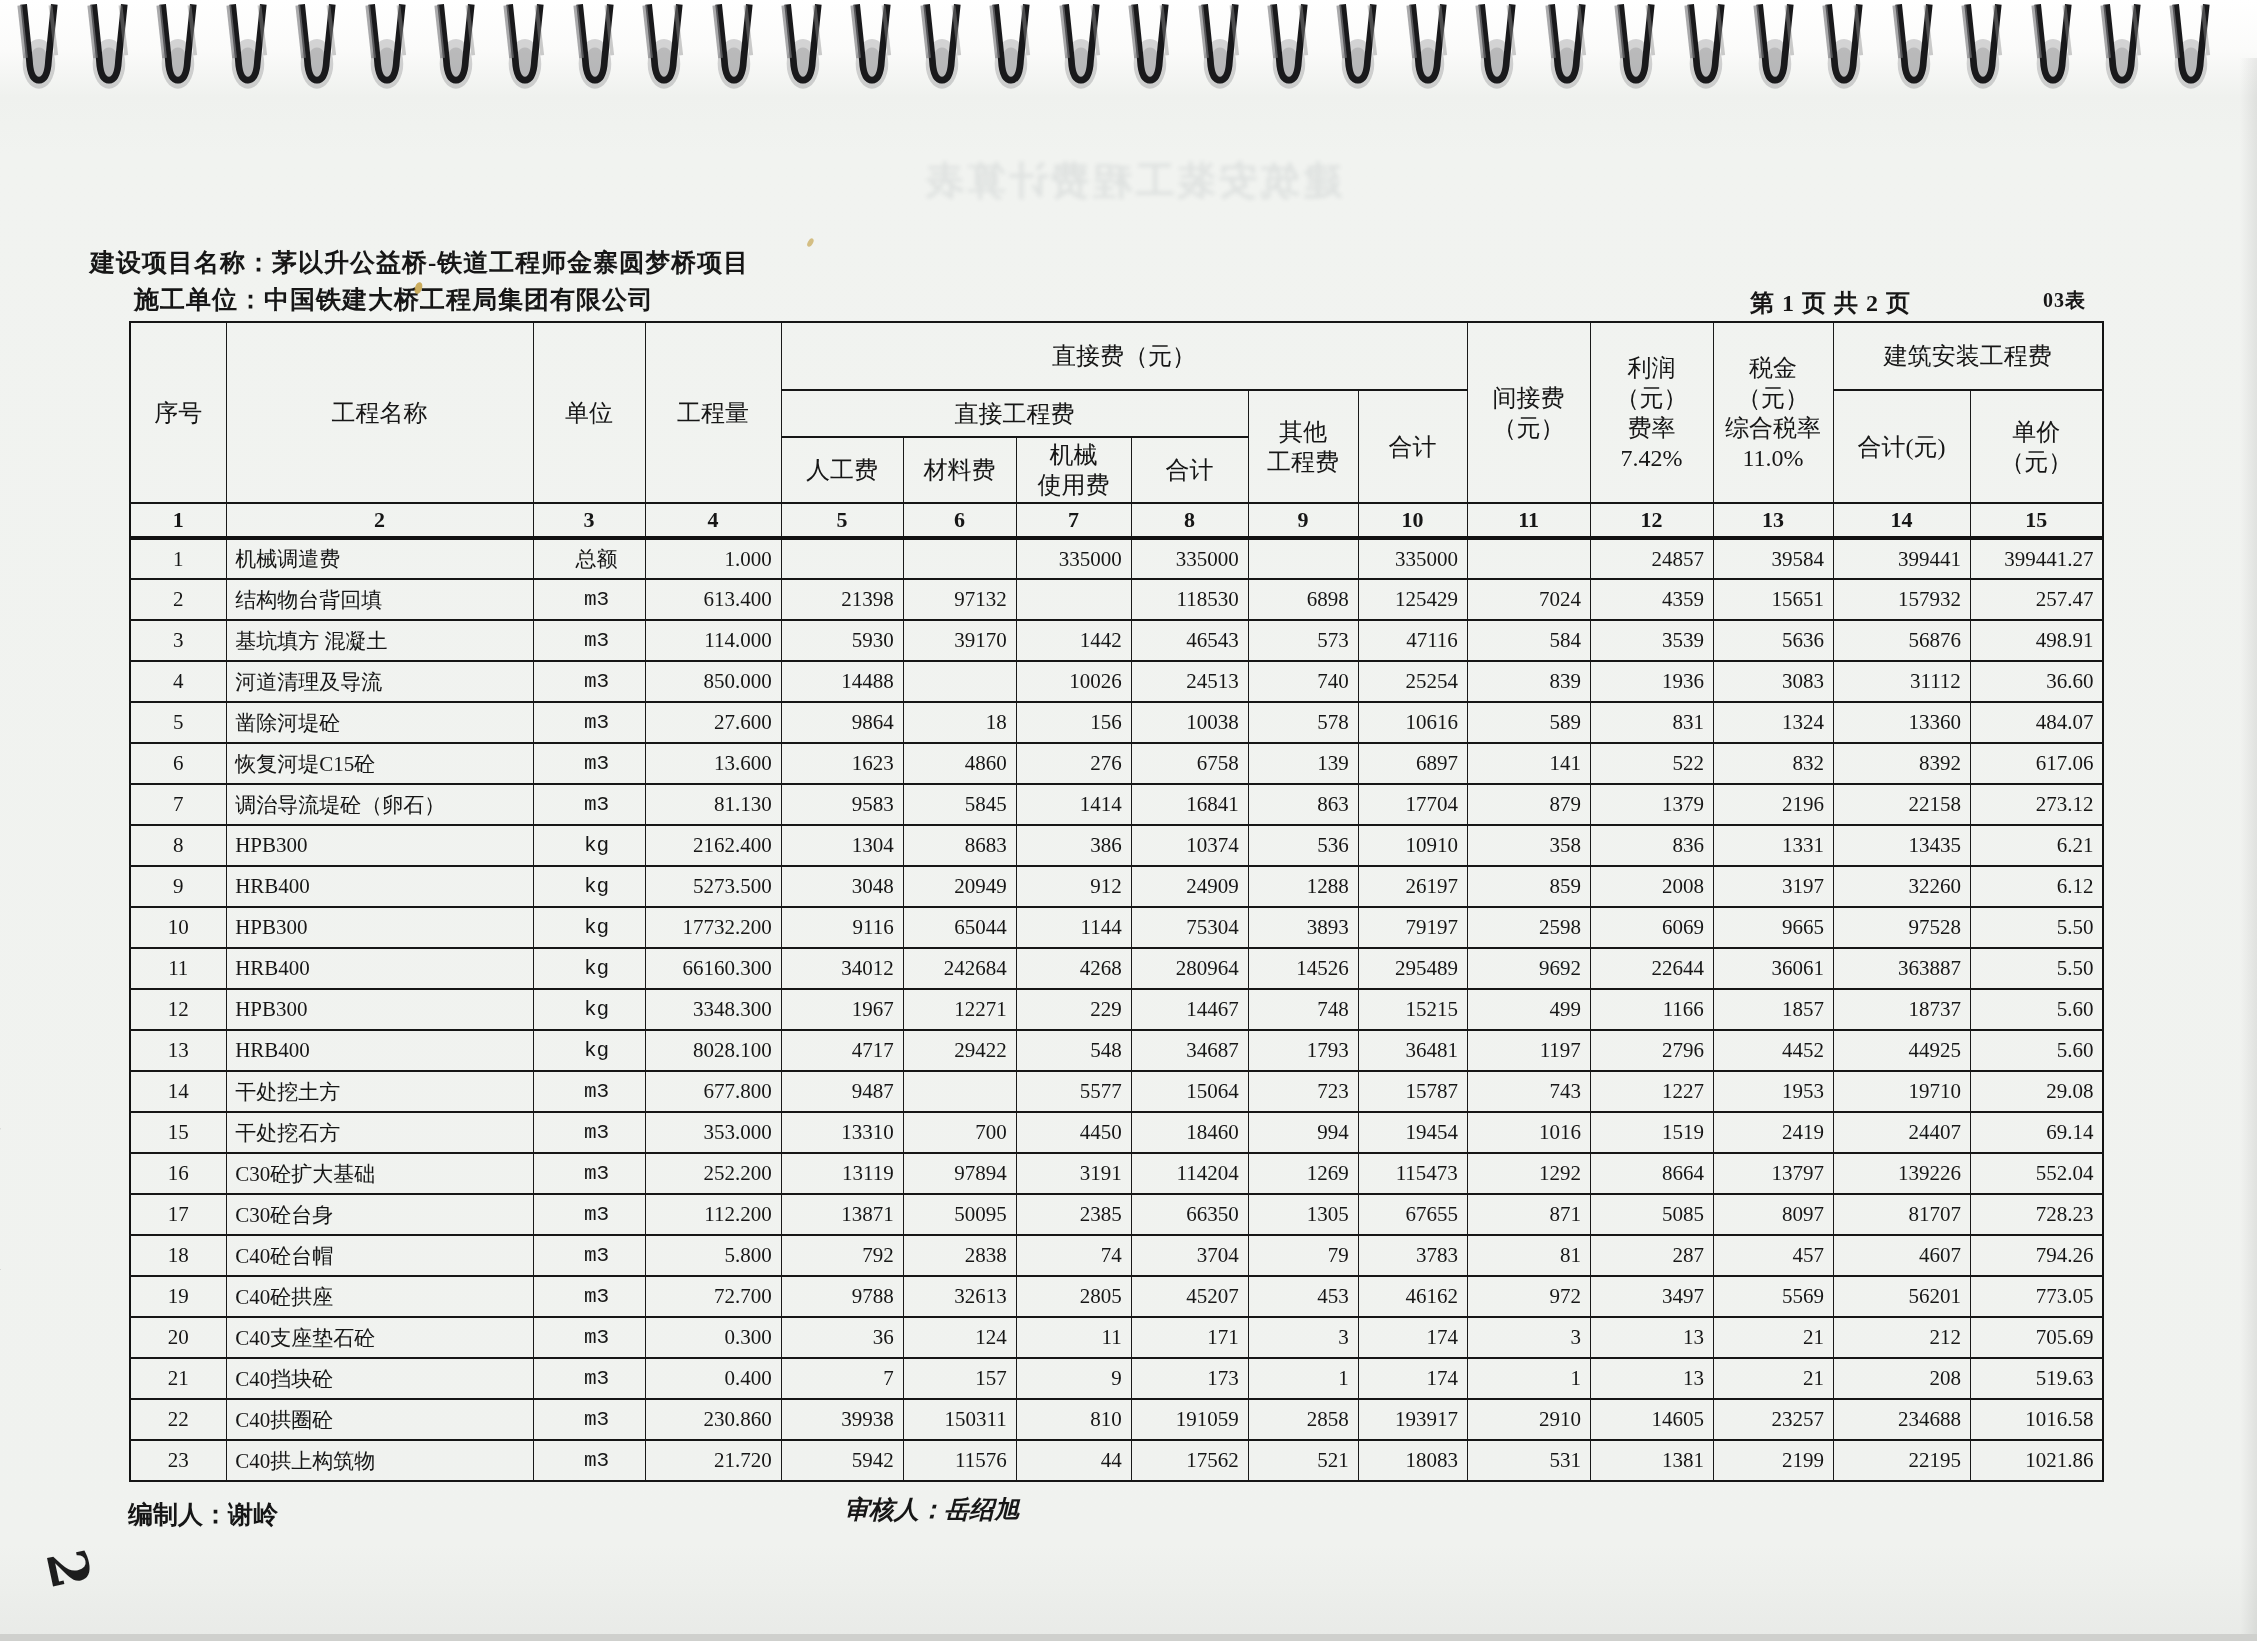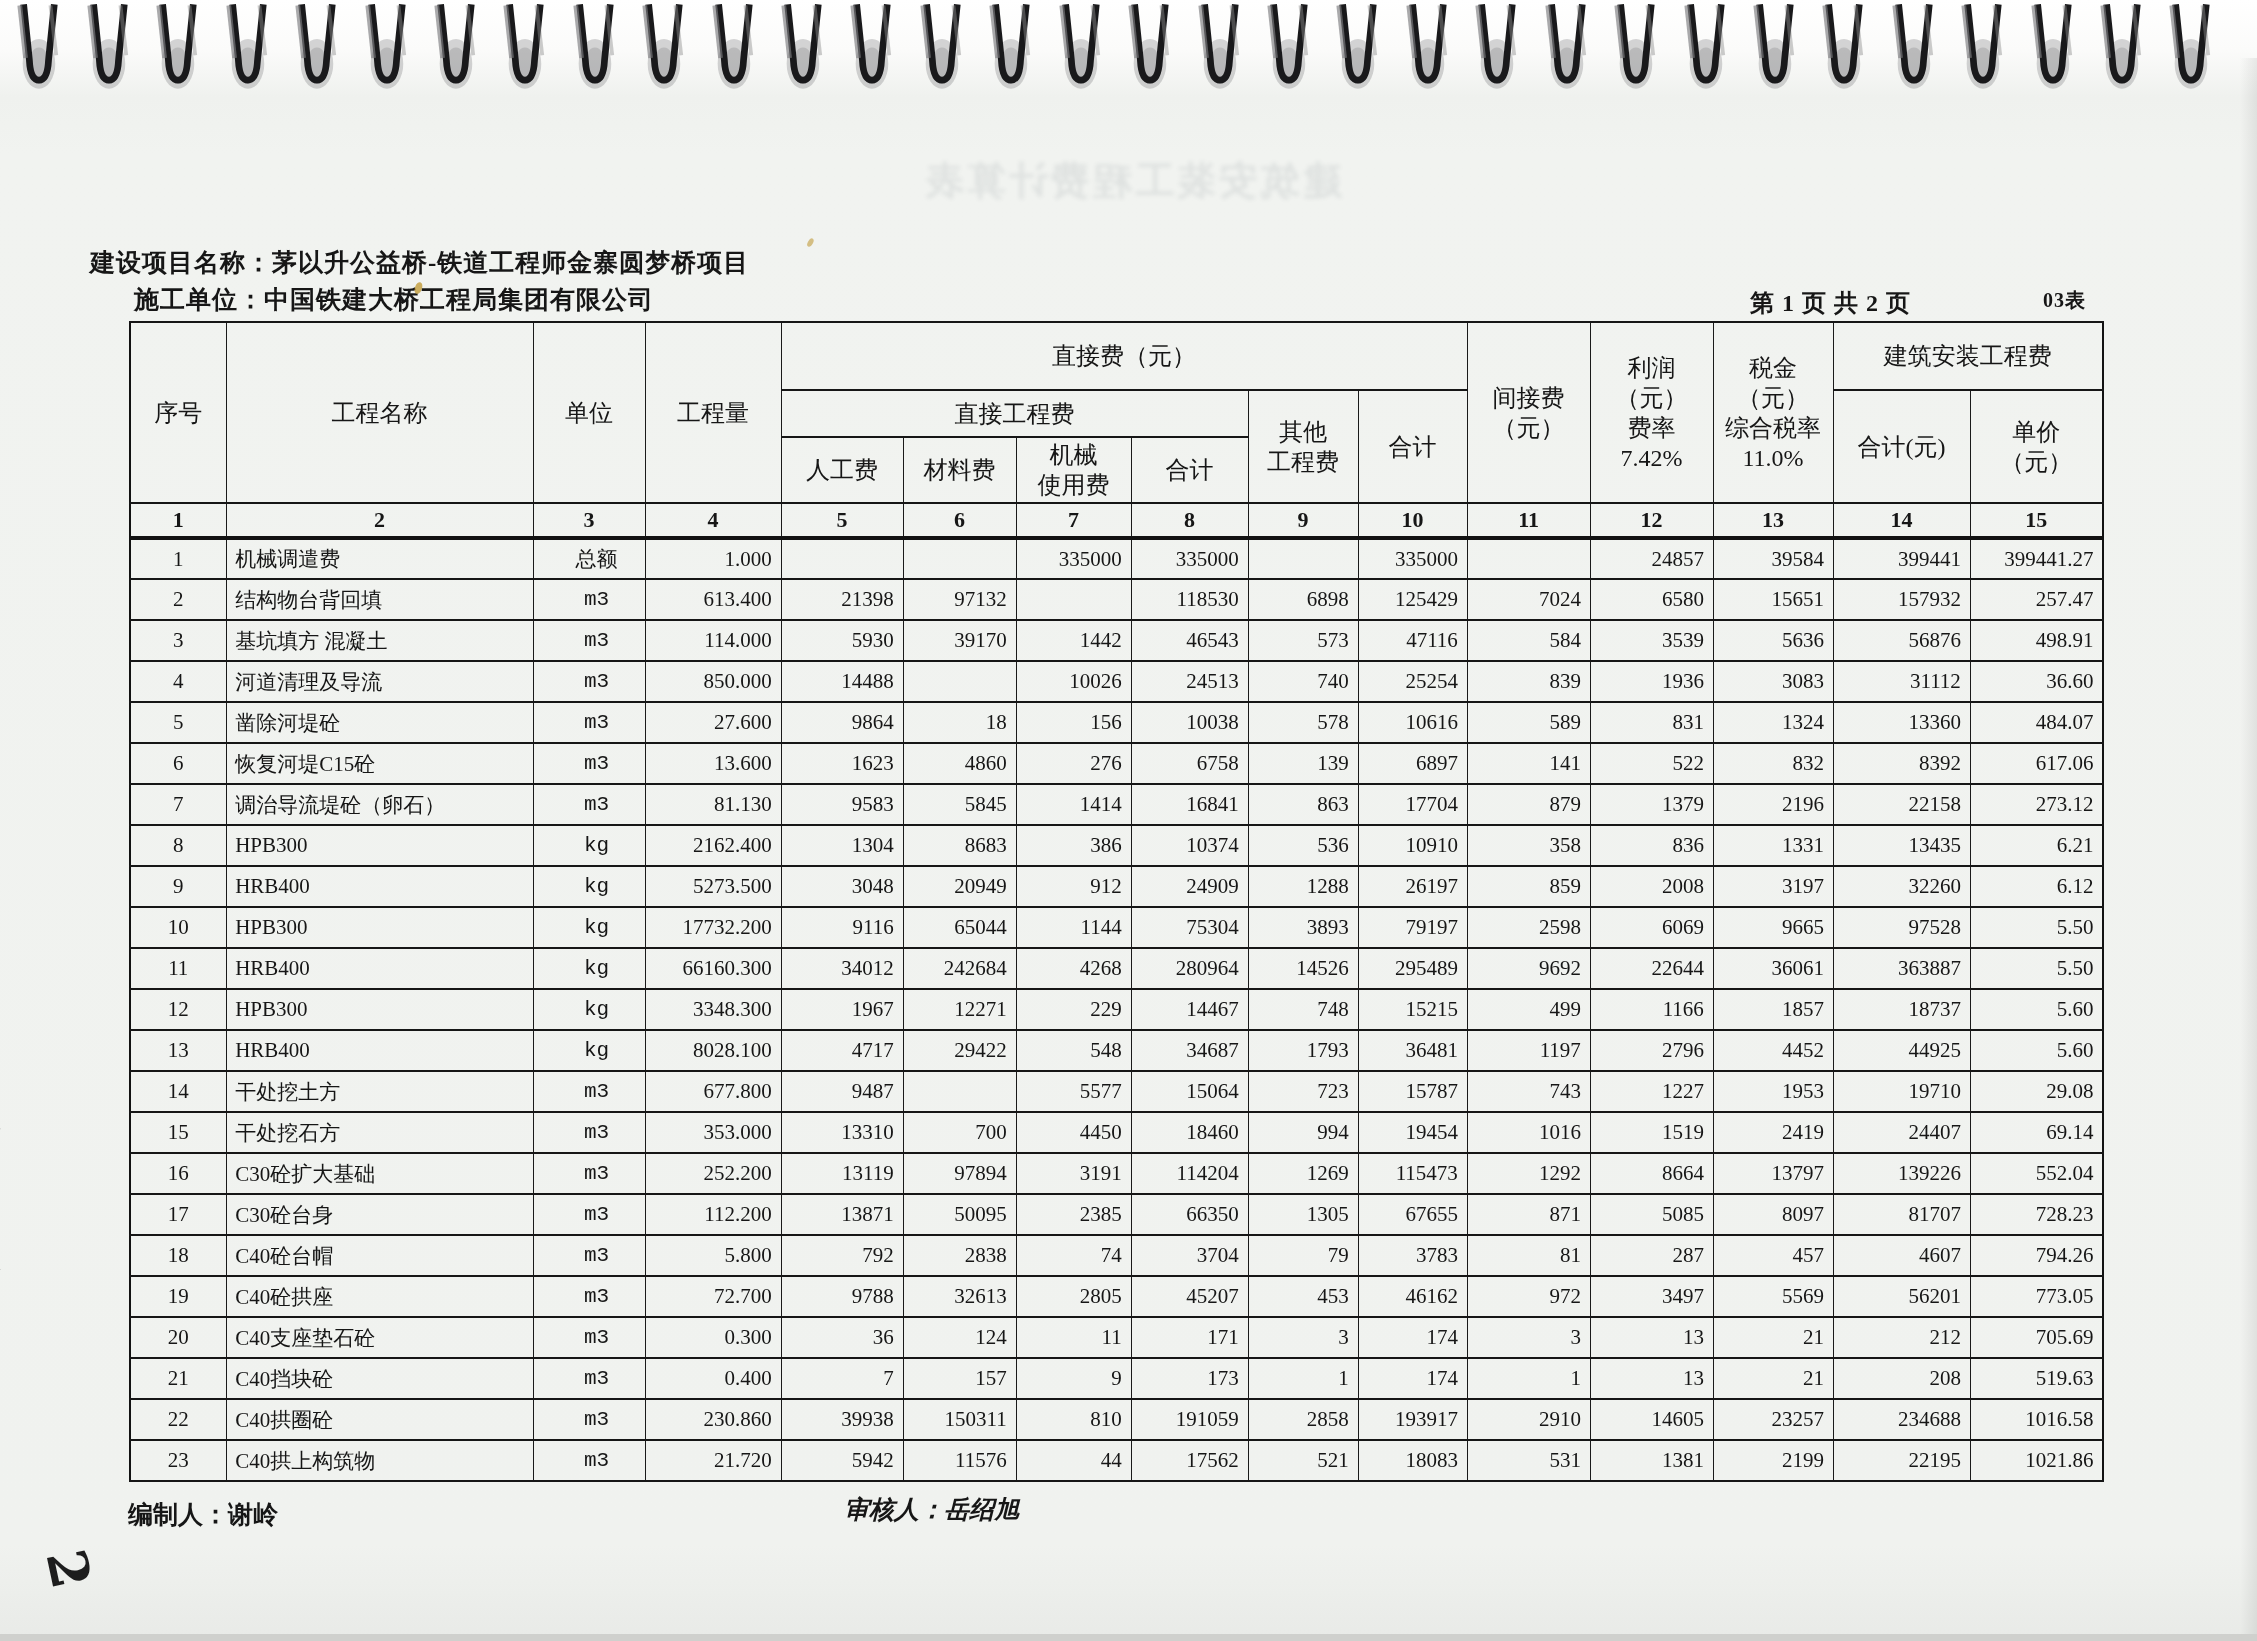--- a/index.html
+++ b/index.html
@@ -417,21 +417,21 @@
           <td class="c1">结构物台背回填</td>
           <td class="c2">m3</td>
           <td class="c3">613.400</td>
           <td class="c4">21398</td>
           <td class="c5">97132</td>
           <td class="c6"></td>
           <td class="c7">118530</td>
           <td class="c8">6898</td>
           <td class="c9">125429</td>
           <td class="c10">7024</td>
-          <td class="c11">6580</td>
+          <td class="c11">4359</td>
           <td class="c12">15651</td>
           <td class="c13">157932</td>
           <td class="c14">257.47</td>
         </tr>
         <tr>
           <td class="c0">3</td>
           <td class="c1">基坑填方 混凝土</td>
           <td class="c2">m3</td>
           <td class="c3">114.000</td>
           <td class="c4">5930</td>

